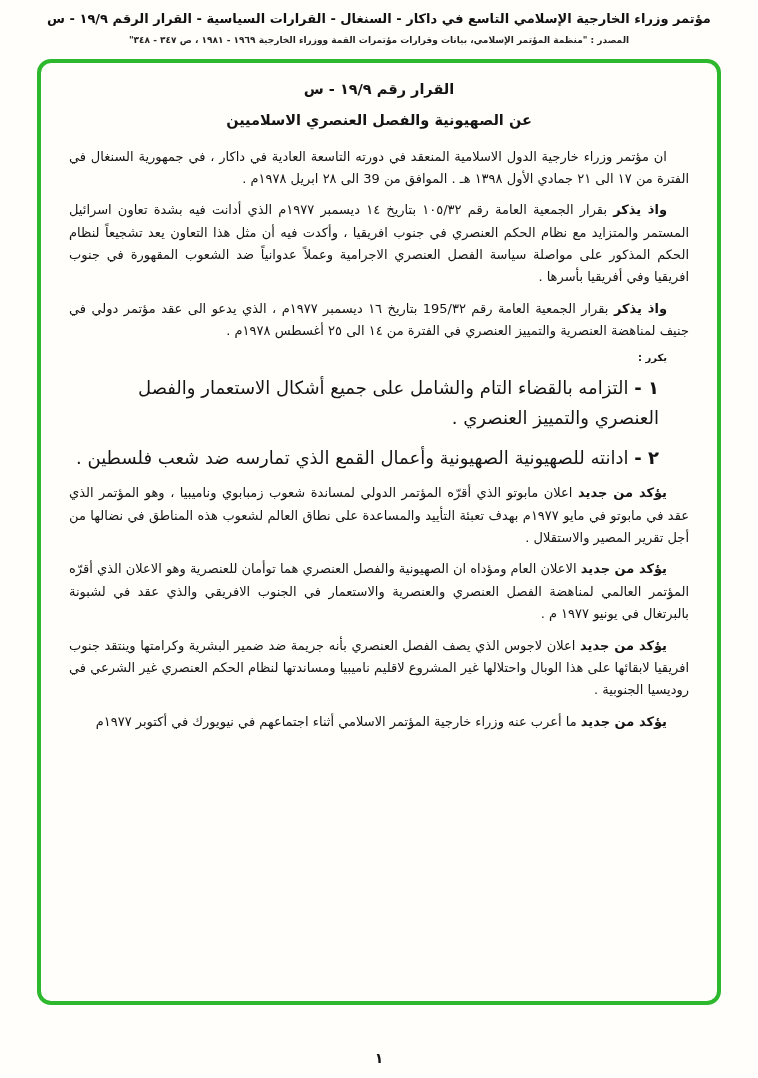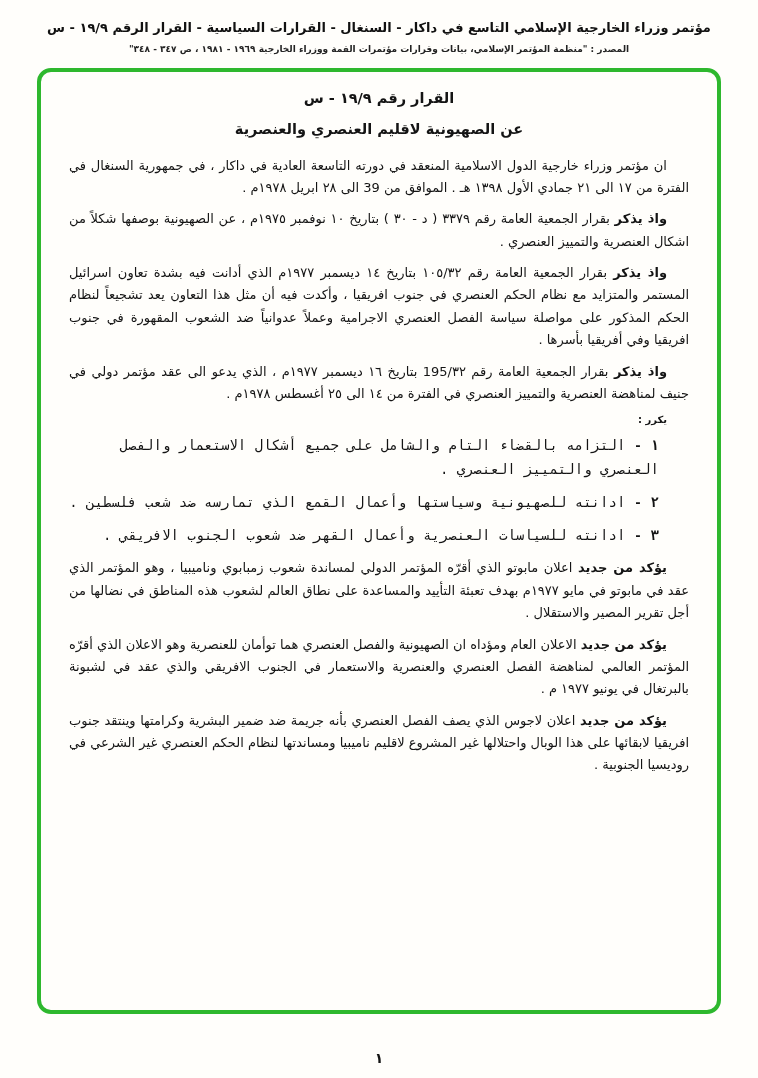--- a/index.html
+++ b/index.html
@@ -9,21 +9,21 @@
     font-family: "DejaVu Sans", sans-serif;
     color: #141414;
     overflow: hidden;
   }
   .page {
     position: relative;
     width: 758px; height: 1078px;
     direction: rtl;
     background: #fffefb;
   }
-  .header { padding-top: 20px; text-align: center; }
+  .header { padding-top: 11px; text-align: center; }
   .header-title {
     font-size: 13px; font-weight: 700; color: #111;
     padding: 0 20px; line-height: 1.3;
   }
   .header-source {
     font-size: 9px; font-weight: 700; color: #222;
     margin-top: 7px; line-height: 1.2;
   }
   .frame {
     width: 684px; height: 946px;
@@ -47,23 +47,22 @@
     text-align: justify;
     margin-bottom: 9px;
     text-indent: 22px;
   }
   .para .lead { font-weight: 700; }
   .list-intro {
     font-weight: 700; font-size: 10px;
     margin: 2px 22px 10px 0;
   }
   .list-item {
-    font-size: 14px; line-height: 1.7;
+    font-size: 18px; line-height: 1.7;
     margin: 0 30px 9px 0;
-    font-family: Liberation Mono, monospace;
   }
   .list-item .item-num { font-weight: 700; }
   .page-number {
     position: absolute;
     bottom: 12px; left: 0; right: 0;
     text-align: center;
     font-size: 14px; font-weight: 700;
   }
 </style>
 </head>
@@ -72,72 +71,68 @@
 <div class="page">
 
   <div class="header">
     <div class="header-title">مؤتمر وزراء الخارجية الإسلامي التاسع في داكار - السنغال - القرارات السياسية - القرار الرقم ١٩/٩ - س</div>
     <div class="header-source">المصدر : "منظمة المؤتمر الإسلامي، بيانات وقرارات مؤتمرات القمة ووزراء الخارجية ١٩٦٩ - ١٩٨١ ، ص ٣٤٧ - ٣٤٨"</div>
   </div>
 
   <div class="frame" style="border-color: rgb(46, 184, 46);">
 
     <div class="doc-title">القرار رقم ١٩/٩ - س</div>
-    <div class="doc-subtitle">عن الصهيونية لاقليم العنصري والعنصرية</div>
+    <div class="doc-subtitle">عن الصهيونية والفصل العنصري الاسلاميين</div>
 
     <p class="para">
       <span class="lead"></span>
       <span>ان مؤتمر وزراء خارجية الدول الاسلامية المنعقد في دورته التاسعة العادية في داكار ، في جمهورية السنغال في الفترة من ١٧ الى ٢١ جمادي الأول ١٣٩٨ هـ . الموافق من 39 الى ٢٨ ابريل ١٩٧٨م .</span>
     </p>
 
 
-    <p class="para">
-      <span class="lead">واذ يذكر</span>
-      <span>بقرار الجمعية العامة رقم ٣٣٧٩ ( د - ٣٠ ) بتاريخ ١٠ نوفمبر ١٩٧٥م ، عن الصهيونية بوصفها شكلاً من اشكال العنصرية والتمييز العنصري .</span>
-    </p>
 
     <p class="para">
       <span class="lead">واذ يذكر</span>
       <span>بقرار الجمعية العامة رقم ١٠٥/٣٢ بتاريخ ١٤ ديسمبر ١٩٧٧م الذي أدانت فيه بشدة تعاون اسرائيل المستمر والمتزايد مع نظام الحكم العنصري في جنوب افريقيا ، وأكدت فيه أن مثل هذا التعاون يعد تشجيعاً لنظام الحكم المذكور على مواصلة سياسة الفصل العنصري الاجرامية وعملاً عدوانياً ضد الشعوب المقهورة في جنوب افريقيا وفي أفريقيا بأسرها .</span>
     </p>
 
     <p class="para">
       <span class="lead">واذ يذكر</span>
       <span>بقرار الجمعية العامة رقم 195/٣٢ بتاريخ ١٦ ديسمبر ١٩٧٧م ، الذي يدعو الى عقد مؤتمر دولي في جنيف لمناهضة العنصرية والتمييز العنصري في الفترة من ١٤ الى ٢٥ أغسطس ١٩٧٨م .</span>
     </p>
 
     <p class="list-intro">يكرر :</p>
 
     <p class="list-item">
       <span class="item-num">١ -</span>
       <span>التزامه بالقضاء التام والشامل على جميع أشكال الاستعمار والفصل العنصري والتمييز العنصري .</span>
     </p>
     <p class="list-item">
       <span class="item-num">٢ -</span>
-      <span>ادانته للصهيونية وسياستها وأعمال القمع الذي تمارسه ضد شعب فلسطين .</span>
-    </p>
-    <p class="list-item">
-      <span class="item-num">٣ -</span>
-      <span>ادانته للسياسات العنصرية وأعمال القهر ضد شعوب الجنوب الافريقي .</span>
+      <span>ادانته للصهيونية الصهيونية وأعمال القمع الذي تمارسه ضد شعب فلسطين .</span>
     </p>
 
     <p class="para">
       <span class="lead">يؤكد من جديد</span>
       <span>اعلان مابوتو الذي أقرّه المؤتمر الدولي لمساندة شعوب زمبابوي وناميبيا ، وهو المؤتمر الذي عقد في مابوتو في مايو ١٩٧٧م بهدف تعبئة التأييد والمساعدة على نطاق العالم لشعوب هذه المناطق في نضالها من أجل تقرير المصير والاستقلال .</span>
     </p>
 
     <p class="para">
       <span class="lead">يؤكد من جديد</span>
       <span>الاعلان العام ومؤداه ان الصهيونية والفصل العنصري هما توأمان للعنصرية وهو الاعلان الذي أقرّه المؤتمر العالمي لمناهضة الفصل العنصري والعنصرية والاستعمار في الجنوب الافريقي والذي عقد في لشبونة بالبرتغال في يونيو ١٩٧٧ م .</span>
     </p>
 
     <p class="para">
       <span class="lead">يؤكد من جديد</span>
       <span>اعلان لاجوس الذي يصف الفصل العنصري بأنه جريمة ضد ضمير البشرية وكرامتها وينتقد جنوب افريقيا لابقائها على هذا الوبال واحتلالها غير المشروع لاقليم ناميبيا ومساندتها لنظام الحكم العنصري غير الشرعي في روديسيا الجنوبية .</span>
     </p>
 
 
+    <p class="para">
+      <span class="lead">يؤكد من جديد</span>
+      <span>ما أعرب عنه وزراء خارجية المؤتمر الاسلامي أثناء اجتماعهم في نيويورك في أكتوبر ١٩٧٧م</span>
+    </p>
 
   </div>
 
   <div class="page-number">١</div>
 
 </div>
 
 </body></html>

